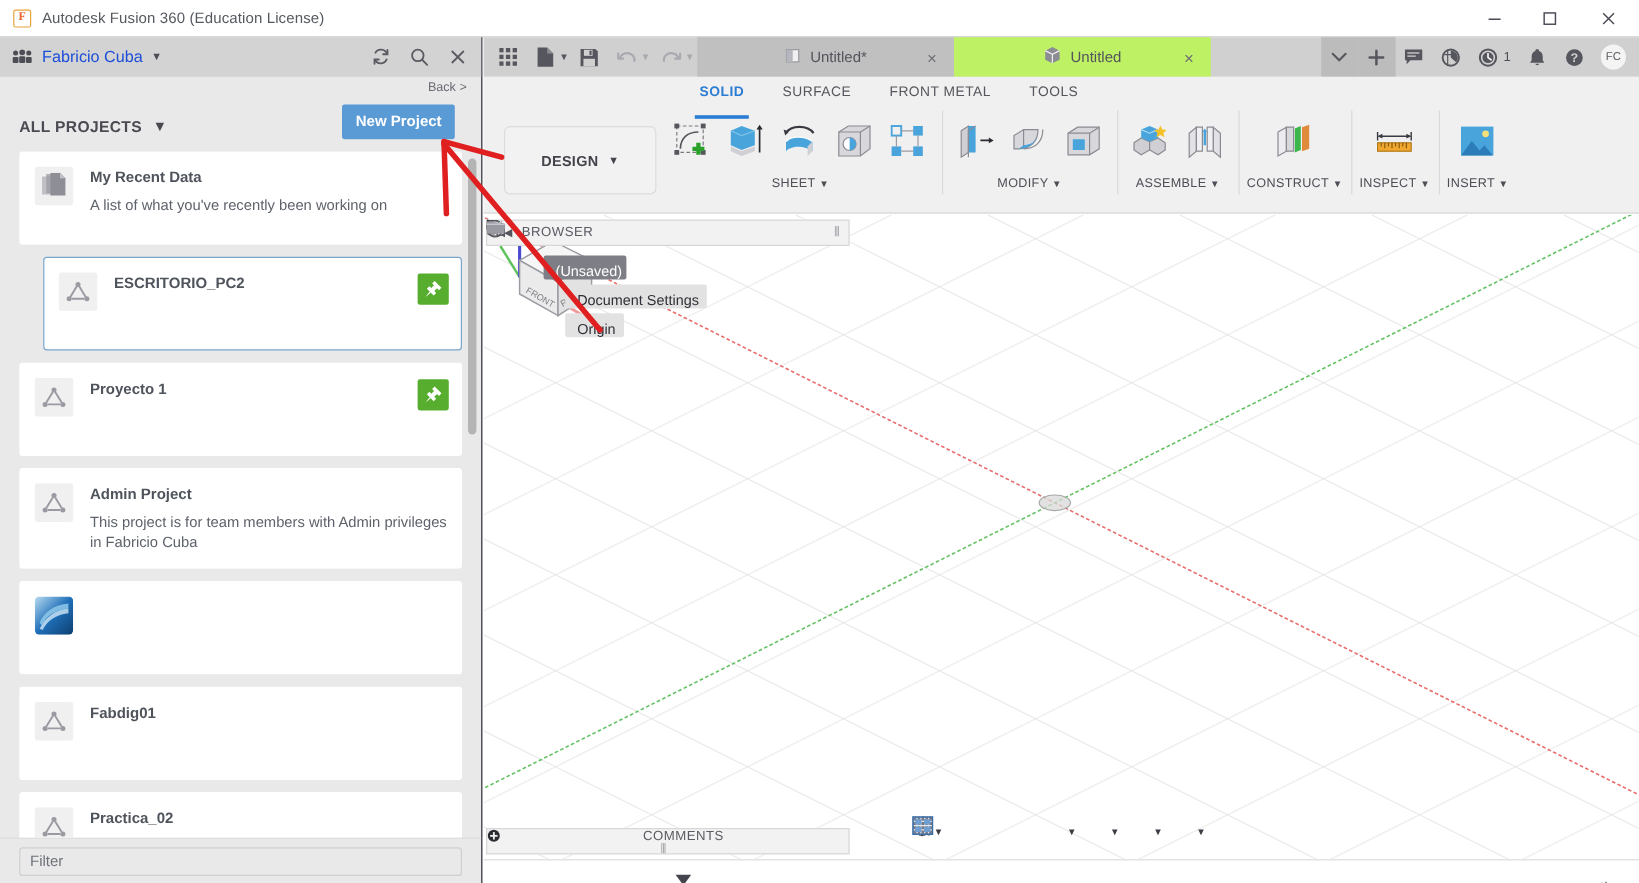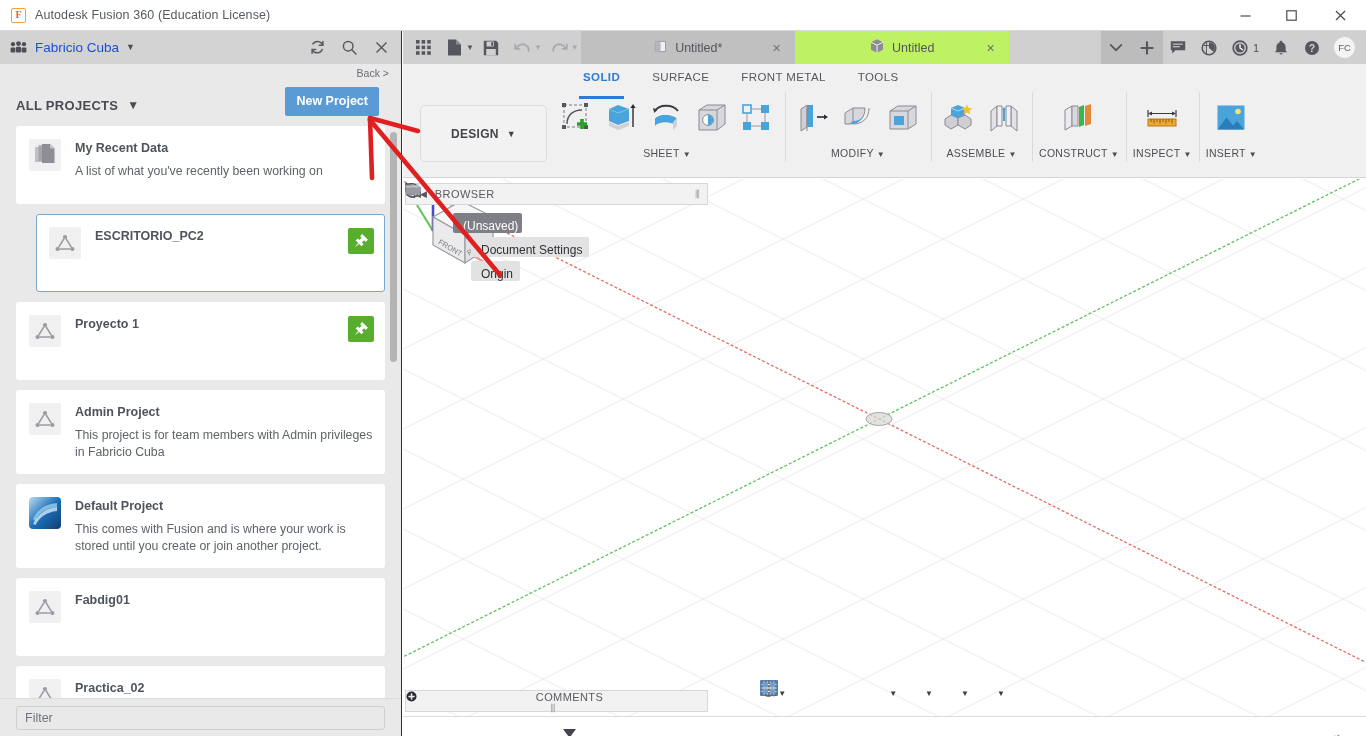--- a/index.html
+++ b/index.html
@@ -375,24 +375,20 @@
                   <linearGradient id="fg" x1="0" y1="0" x2="1" y2="1">
                     <stop offset="0" stop-color="#b9dcf2"></stop>
                     <stop offset="0.5" stop-color="#1f6fb8"></stop>
                     <stop offset="1" stop-color="#0d3f70"></stop>
                   </linearGradient>
                 </defs>
                 <rect width="32" height="32" rx="4" fill="url(#fg)"></rect>
                 <path d="M4 22c4-9 12-15 24-16v4C16 11 9 17 6 24z" fill="#8fc9ea" opacity="0.85"></path>
                 <path d="M4 27c5-10 13-16 24-17v4C17 15 10 21 6.5 28z" fill="#cfe8f7" opacity="0.8"></path>
               </svg>
-            </div>
-            <div class="card-body">
-              <div class="card-title">Default Project</div>
-              <div class="card-desc">This comes with Fusion and is where your work is stored until you create or join another project.</div>
             </div>
           </div>
           <div class="card">
             <div class="card-ico">
               <svg width="22" height="20" viewBox="0 0 22 20" fill="none" stroke="#9a9aa2" stroke-width="1.6">
                 <circle cx="11" cy="4" r="2.1" fill="#9a9aa2" stroke="none"></circle>
                 <circle cx="3.6" cy="16" r="2.1" fill="#9a9aa2" stroke="none"></circle>
                 <circle cx="18.4" cy="16" r="2.1" fill="#9a9aa2" stroke="none"></circle>
                 <path d="M10 5.6L4.6 14.4M12 5.6l5.4 8.8M5.7 16h10.6"></path>
               </svg>

